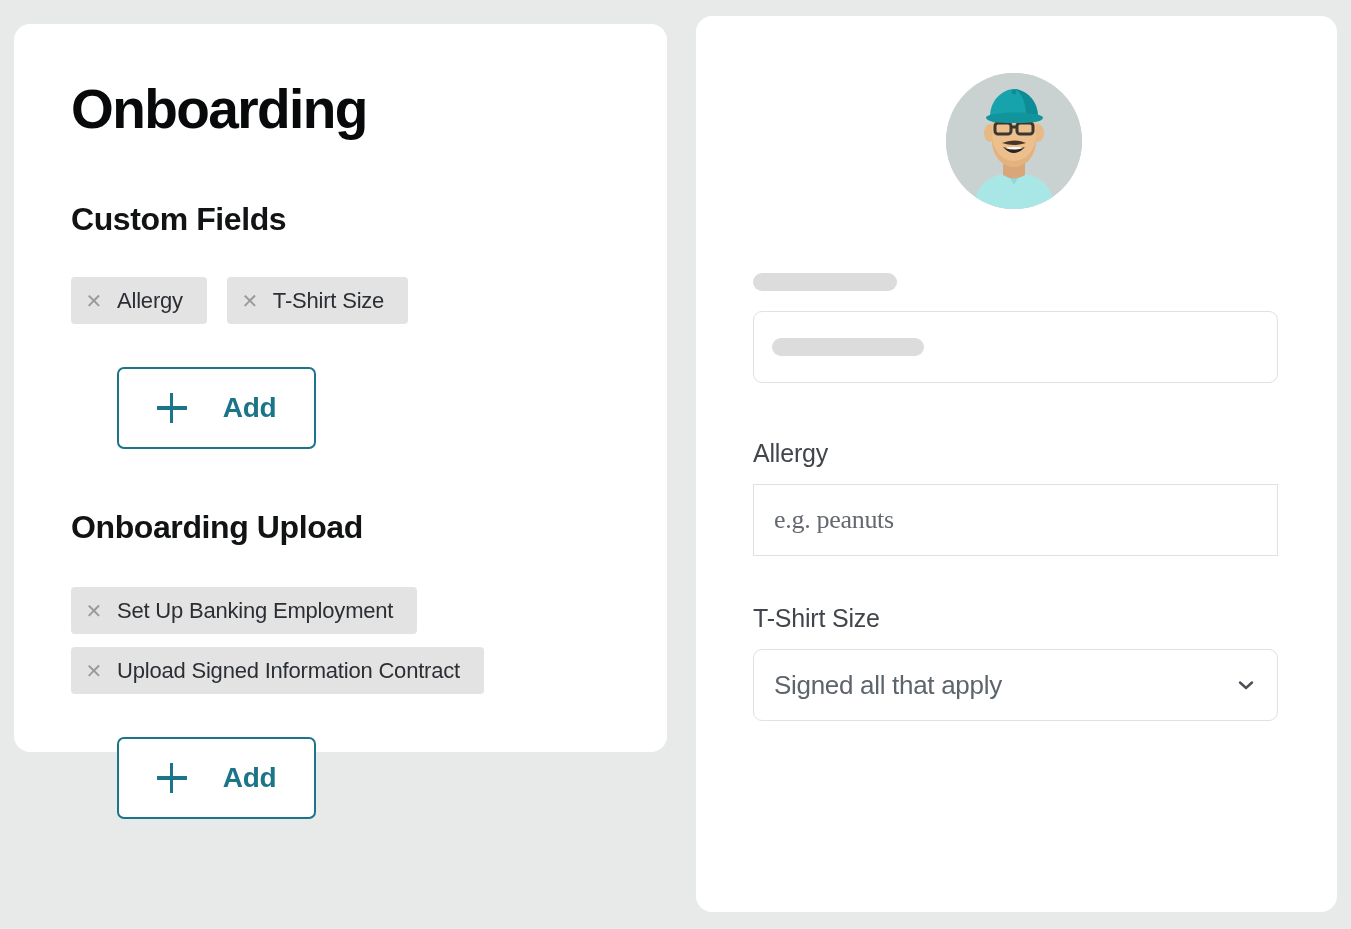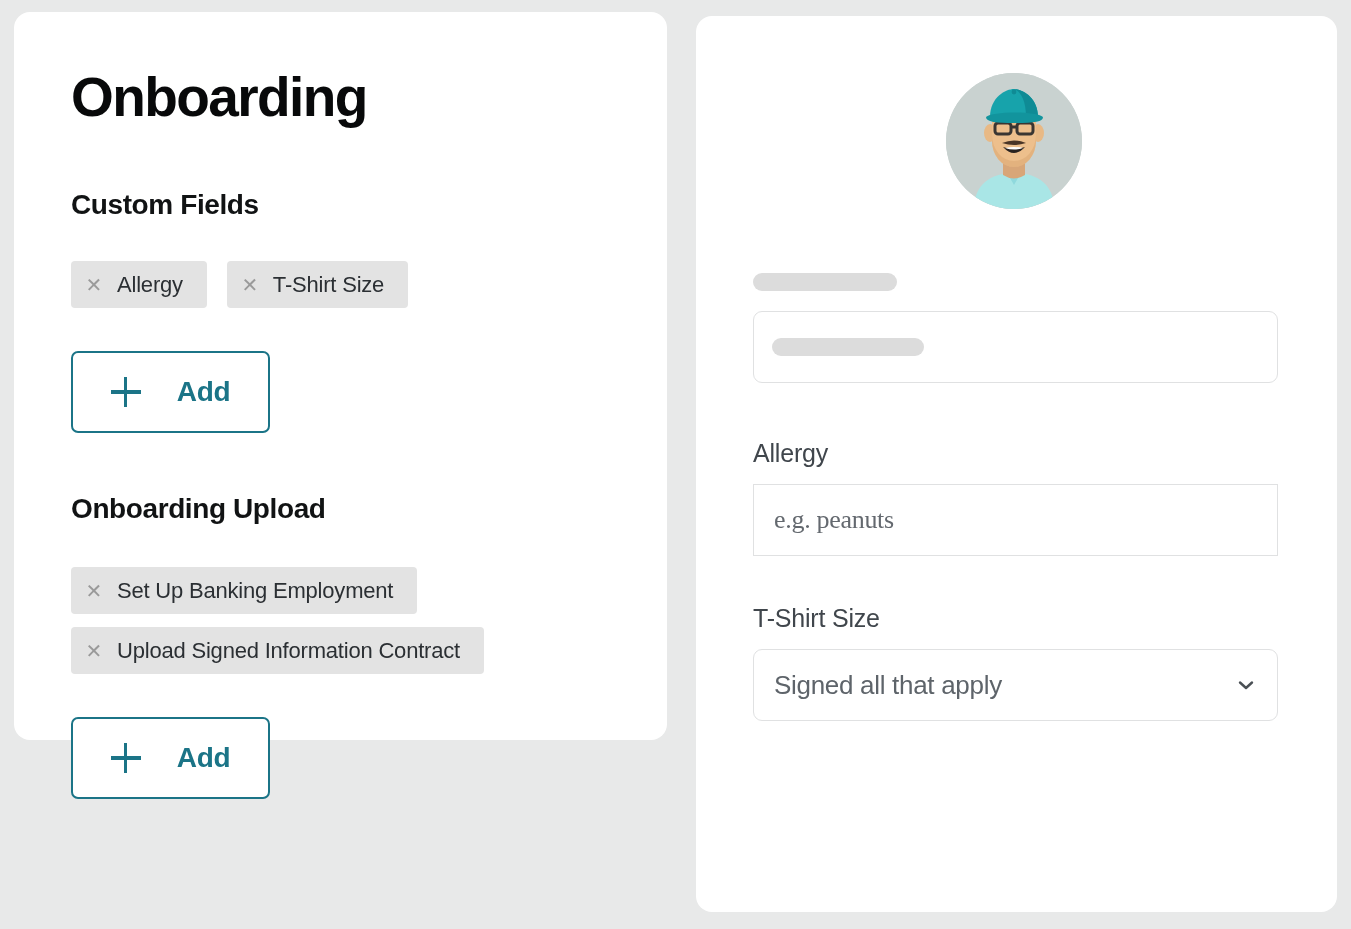--- a/index.html
+++ b/index.html
@@ -19,36 +19,36 @@
     background: #e8e9e9;
     overflow: hidden;
   }
 
   
   .card {
     position: absolute;
     background: #ffffff;
     border-radius: 16px;
   }
-  .card-left  { left: 14px;  top: 12px; width: 653px;  height: 728px; }
+  .card-left  { left: 14px;  top: 24px; width: 653px;  height: 728px; }
   .card-right { left: 696px; top: 16px; width: 641px;  height: 896px; }
 
   
   .panel-inner-left { padding: 58px 0 0 57px; }
 
   .page-title {
     font-size: 55px;
     font-weight: 700;
     letter-spacing: -1.6px;
     color: #08090a;
     line-height: 1;
   }
 
   .section-title {
-    font-size: 28px;
+    font-size: 32px;
     font-weight: 700;
     letter-spacing: -0.4px;
     color: #111314;
     line-height: 1;
   }
   .section-custom-fields { margin-top: 66px; }
   .section-tasks        { margin-top: 62px; }
 
   
   .chip-row {
@@ -100,20 +100,21 @@
     width: 199px;
     height: 82px;
     border: 2px solid #1b7487;
     border-radius: 7px;
     background: #ffffff;
     display: flex;
     align-items: center;
     justify-content: center;
     gap: 36px;
     cursor: pointer;
+    margin-left: 46px;
   }
   .add-plus {
     position: relative;
     width: 30px;
     height: 30px;
   }
   .add-plus::before,
   .add-plus::after {
     content: "";
     position: absolute;

